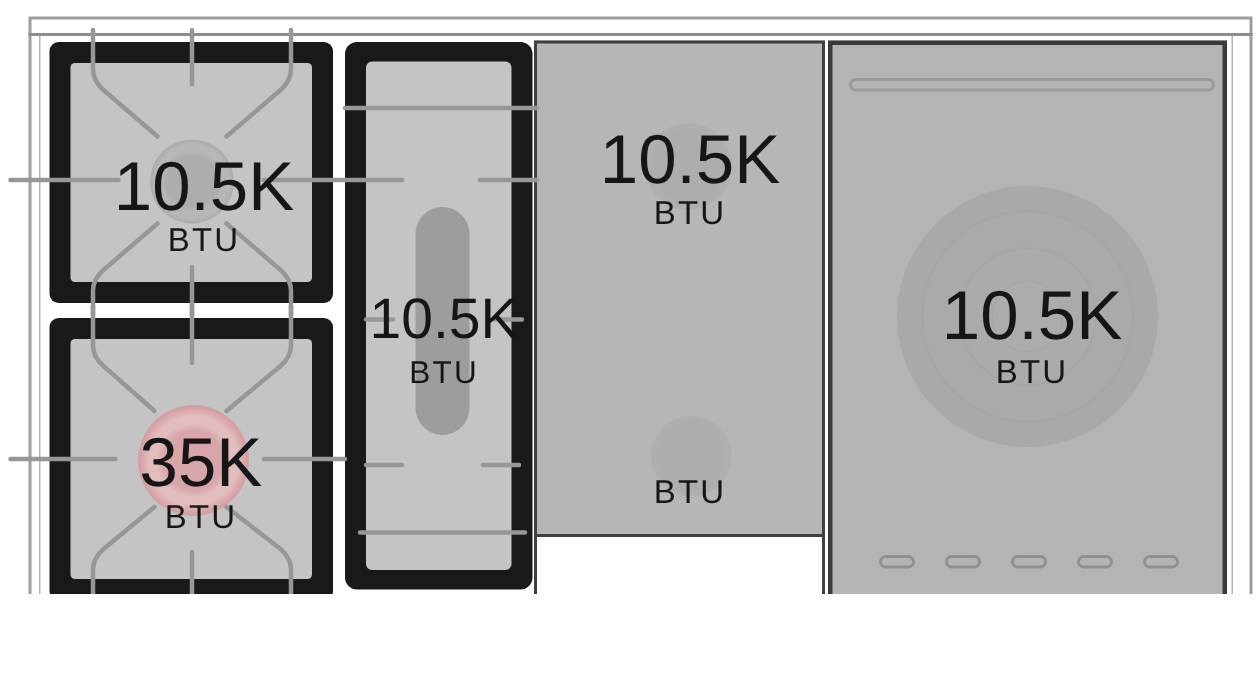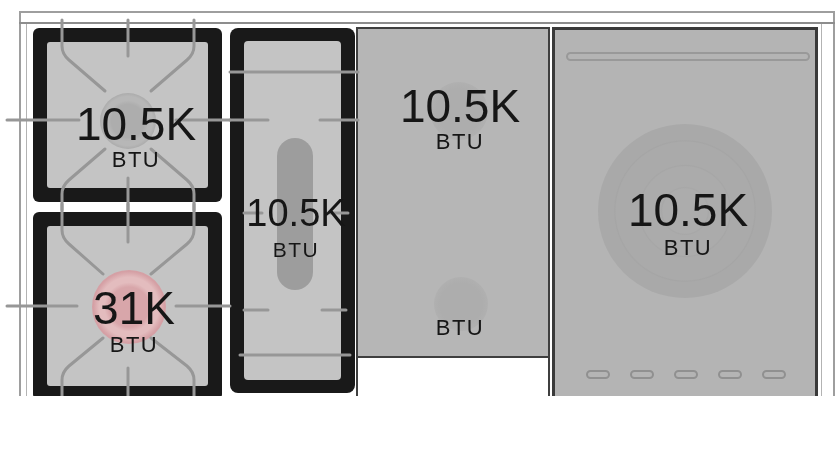--- a/index.html
+++ b/index.html
@@ -126,21 +126,21 @@
       <path d="M320,120 H358"></path>
     <path d="M244,213 H262"></path>
       <path d="M330,213 H348"></path>
     <path d="M244,310 H268"></path>
       <path d="M322,310 H346"></path>
     <path d="M240,355 H350"></path>
   </svg>
 
   <div class="lbl rating l1a-r">10.5K</div>
   <div class="lbl unit   l1a-u">BTU</div>
-  <div class="lbl rating l1b-r">31K</div>
+  <div class="lbl rating l1b-r">35K</div>
   <div class="lbl unit   l1b-u">BTU</div>
   <div class="lbl rating l2-r">10.5K</div>
   <div class="lbl unit   l2-u">BTU</div>
   <div class="lbl rating l3a-r">10.5K</div>
   <div class="lbl unit   l3a-u">BTU</div>
   <div class="lbl unit   l3b-u">BTU</div>
   <div class="lbl rating l4-r">10.5K</div>
   <div class="lbl unit   l4-u">BTU</div>
 
 </div>

